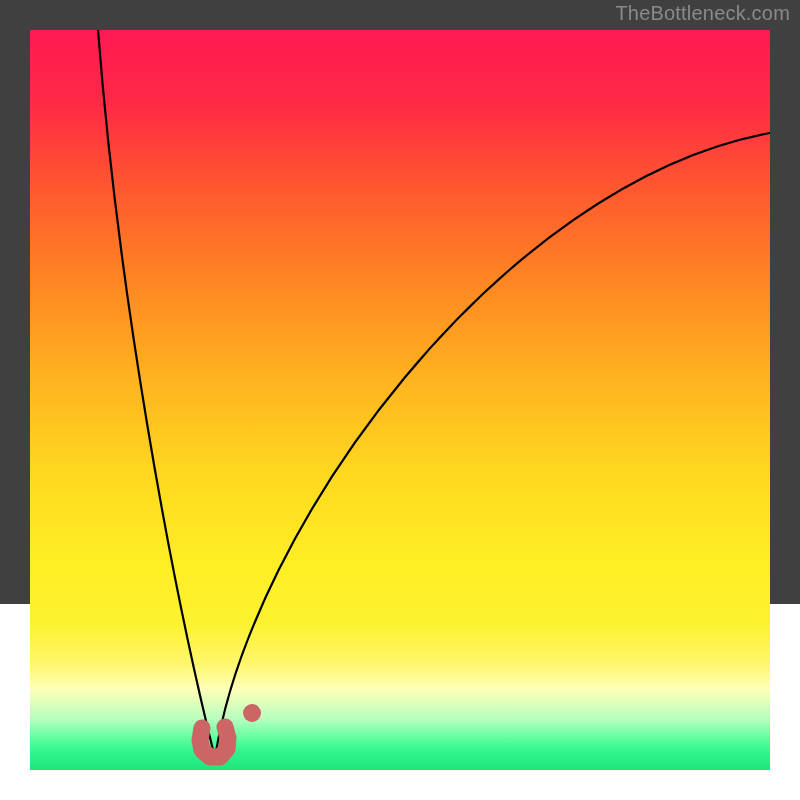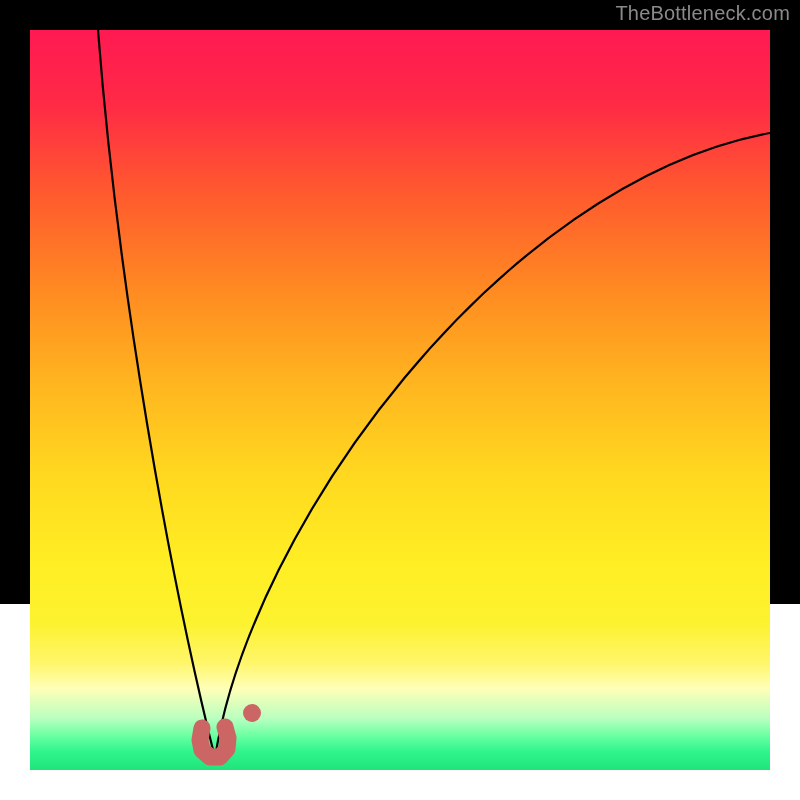--- a/index.html
+++ b/index.html
@@ -6,21 +6,21 @@
     margin: 0;
     padding: 0;
     width: 800px;
     height: 800px;
     overflow: hidden;
     font-family: Arial, Helvetica, sans-serif;
   }
   .frame {
     width: 800px;
     height: 604px;
-    background: #000000;
+    background: #404040;
     position: relative;
   }
   .watermark {
     position: absolute;
     top: 2px;
     right: 10px;
     color: #8a8a8a;
     font-size: 20px;
     font-weight: 400;
     letter-spacing: 0.2px;

